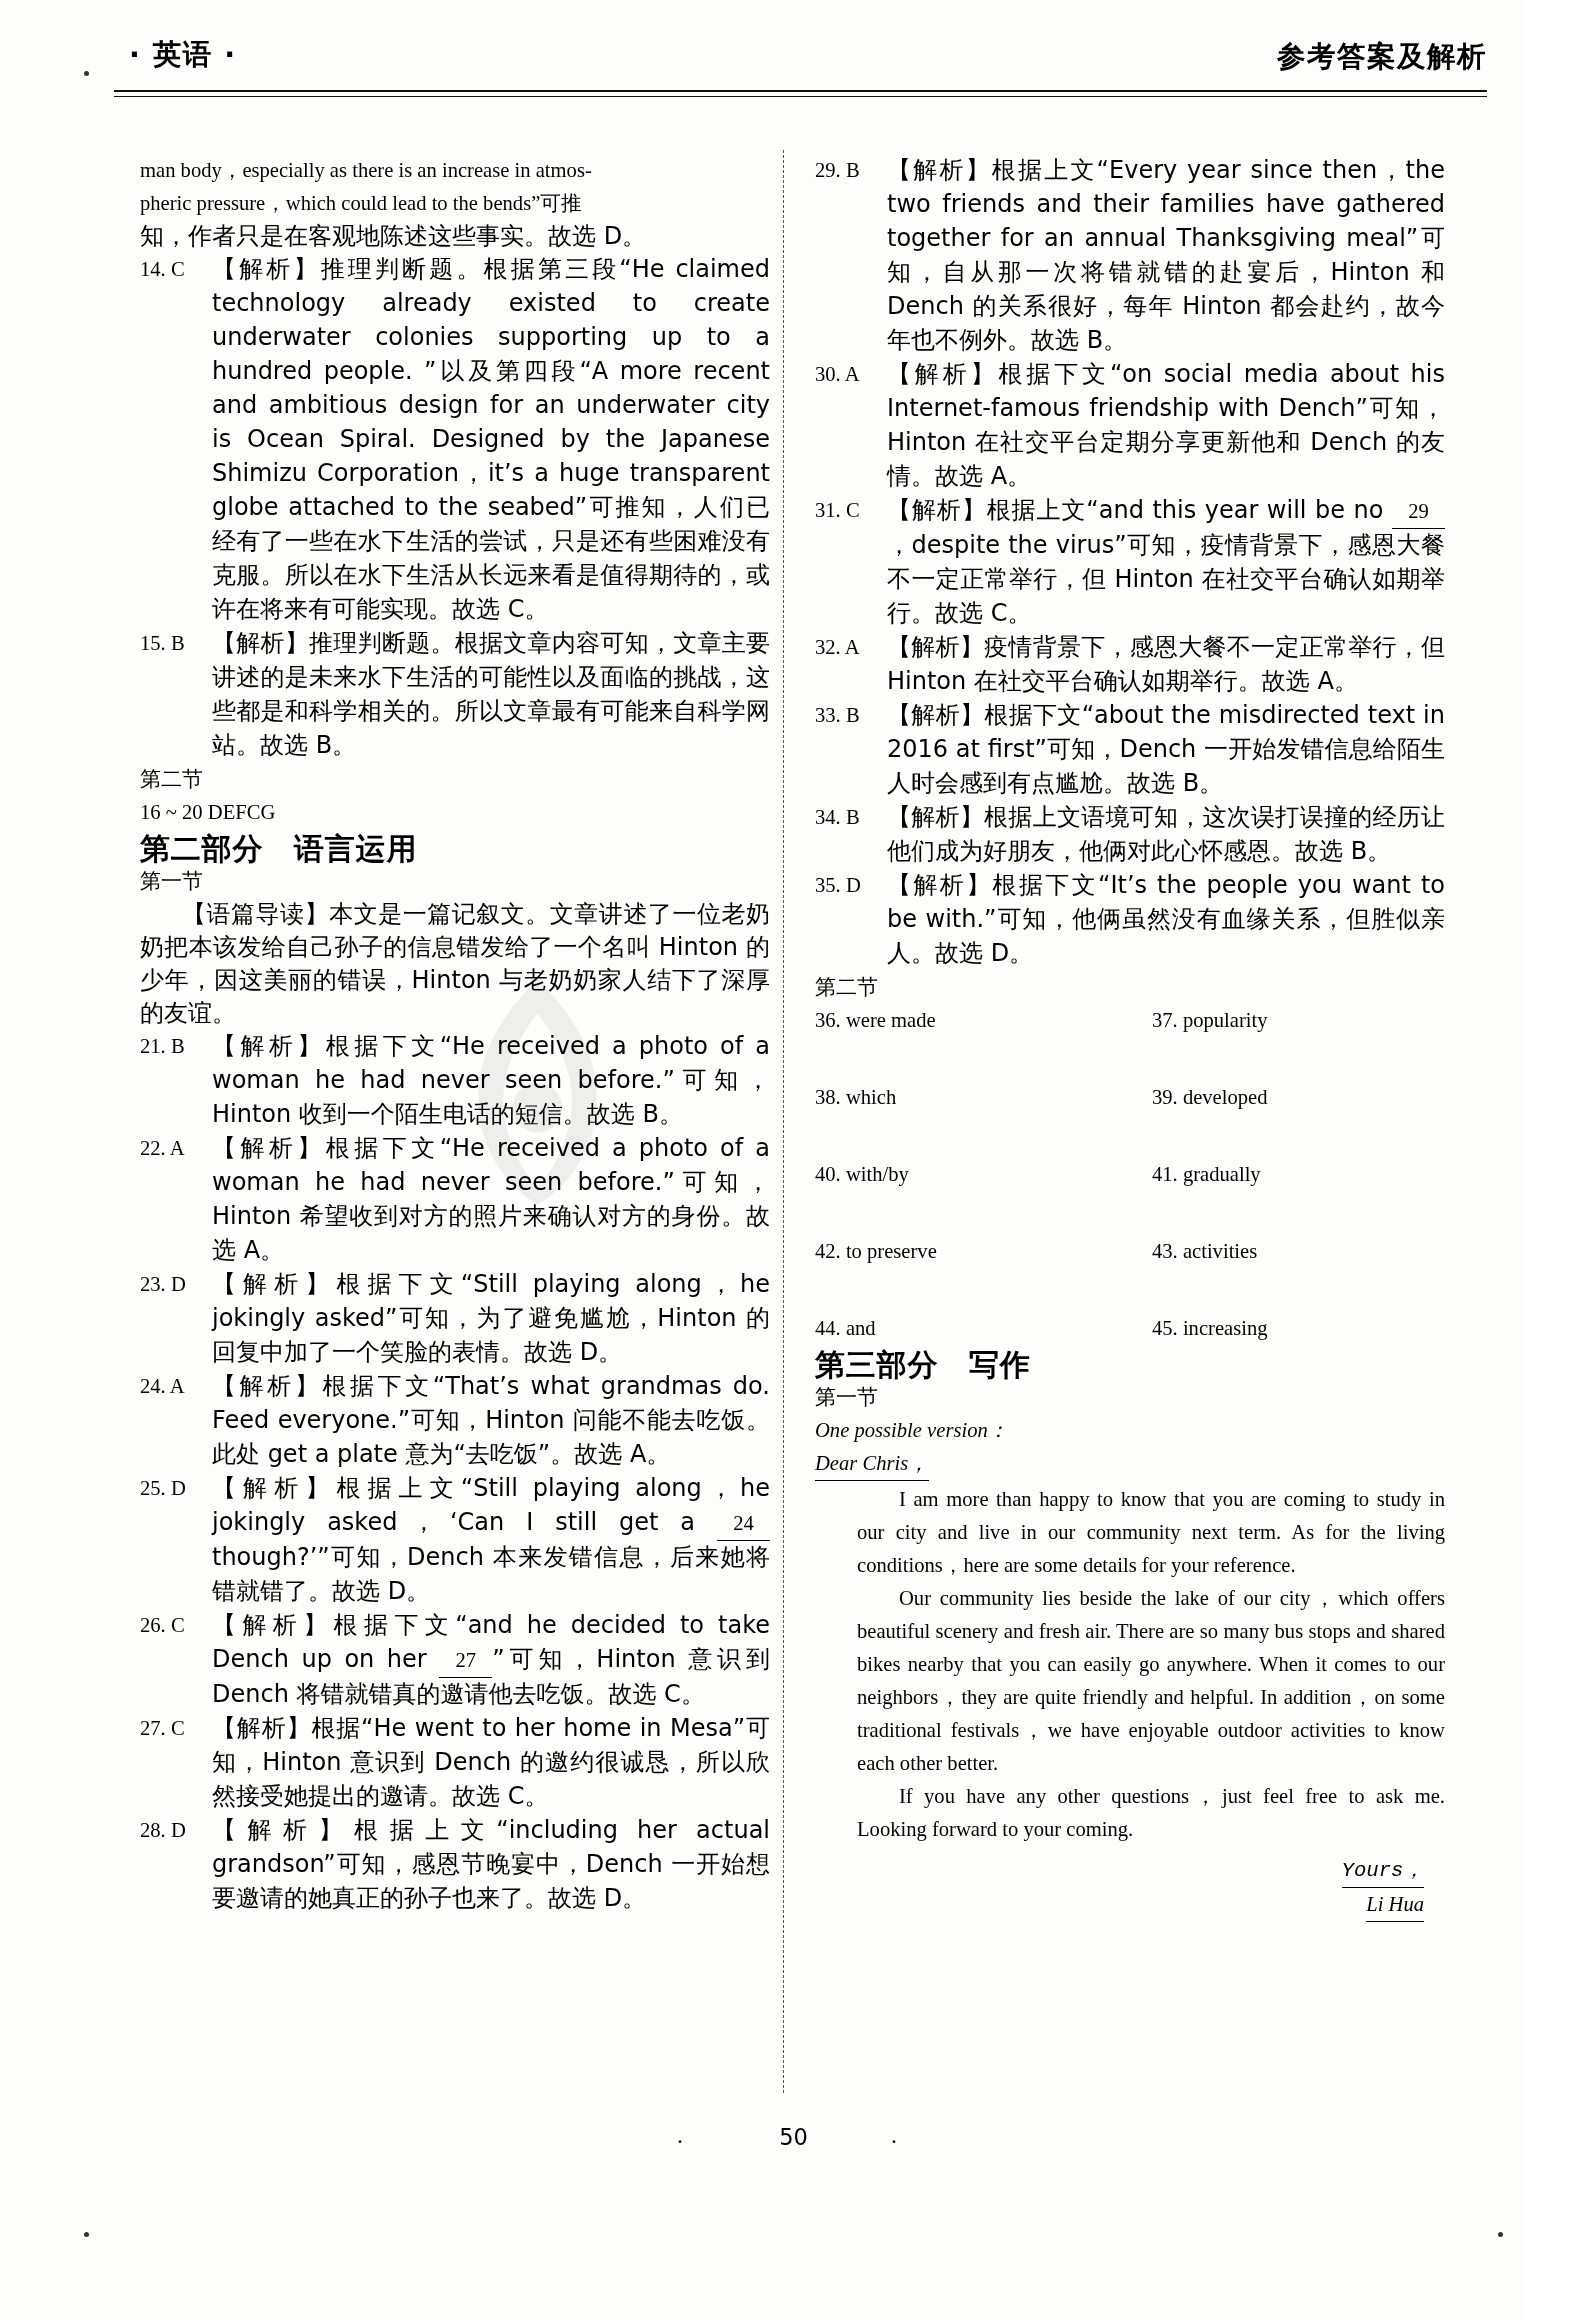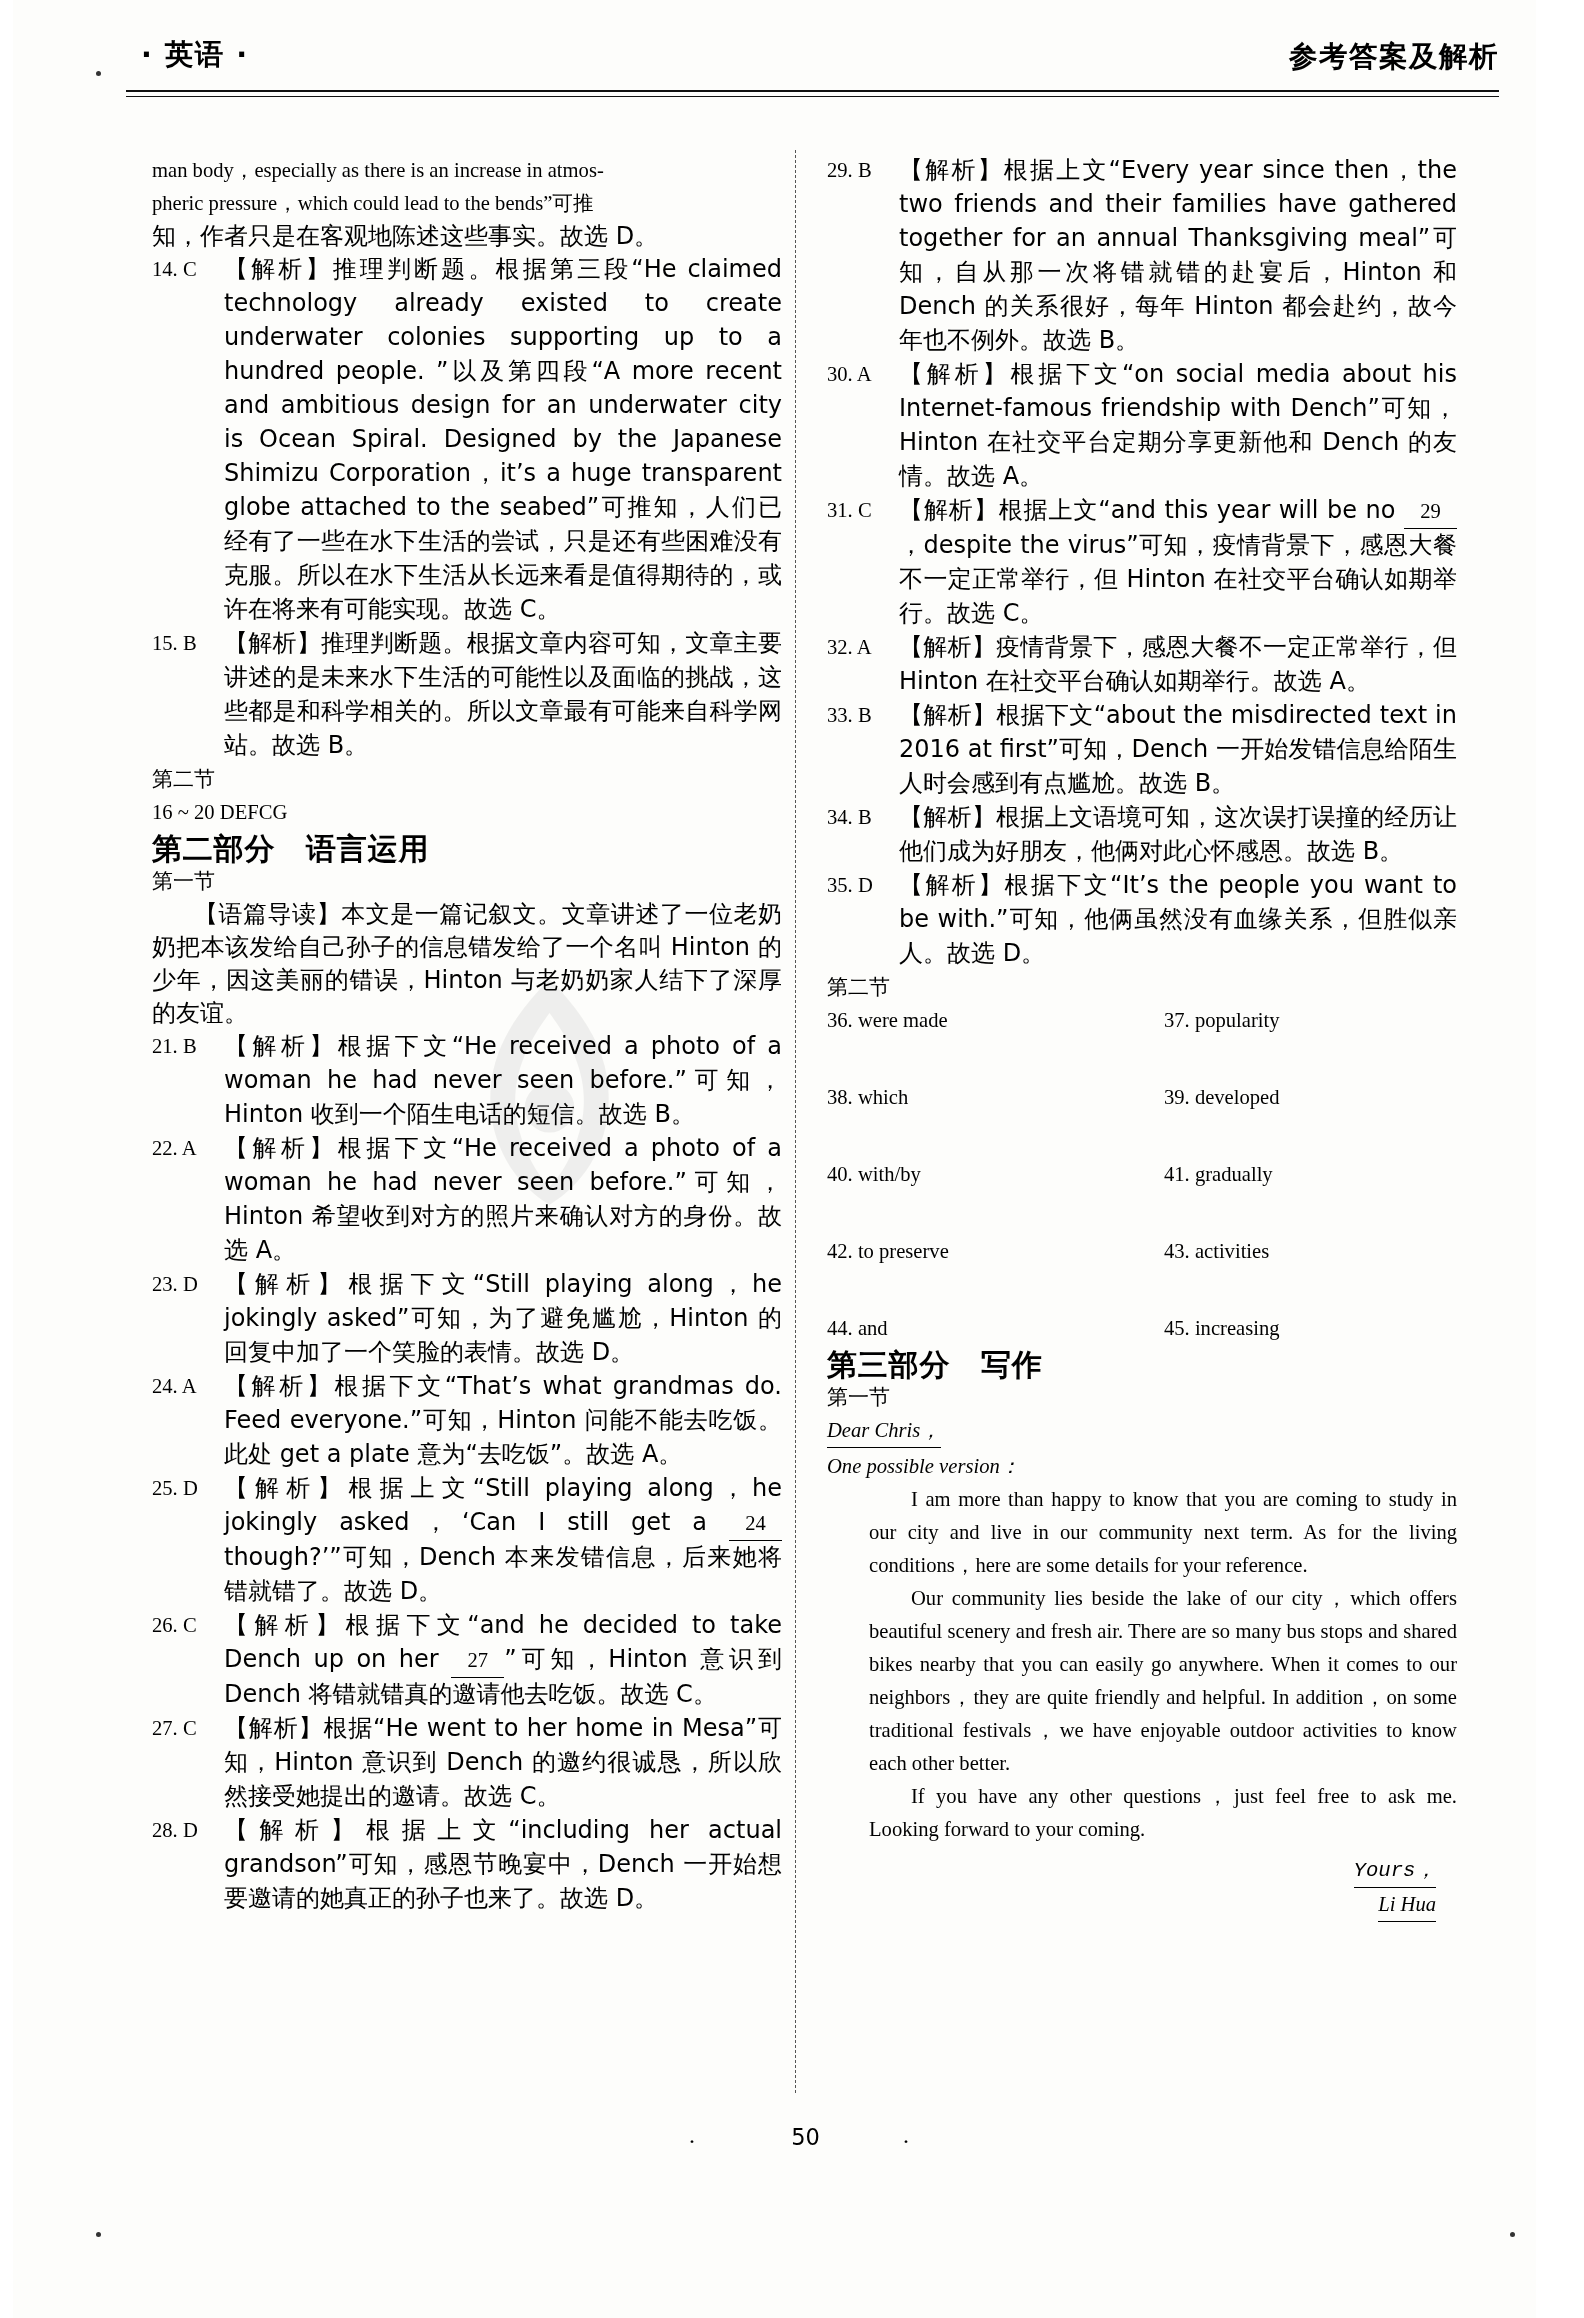--- a/index.html
+++ b/index.html
@@ -9,21 +9,21 @@
   }
   body {
     width: 1585px;
     height: 2319px;
     font-family: "Liberation Serif", serif;
     color: #000;
     position: relative;
   }
   .page {
     position: absolute;
-    left: 13px; top: 0;
+    left: 1px; top: 0;
     width: 1523px;
     height: 2319px;
     background: #fdfdfb;
   }
   
   .header {
     position: absolute;
     left: 113px;
     top: 36px;
     width: 1373px;
@@ -280,24 +280,24 @@
       <div>40. with/by</div>
       <div>41. gradually</div>
       <div>42. to preserve</div>
       <div>43. activities</div>
       <div>44. and</div>
       <div>45. increasing</div>
     </div>
 
     <p class="plain-line bold-cn" style="margin-top:3px;">第三部分　写作</p>
     <p class="plain-line sec-cn">第一节</p>
+    <p class="plain-line ital">One possible version：</p>
     <p class="plain-line ital" style="margin-bottom:1.5px;">
       <span class="underline">Dear Chris，</span>
     </p>
-    <p class="plain-line ital">One possible version：</p>
     <p class="just indent2">I am more than happy to know that you are coming to study in our city and live in our community next term. As for the living conditions，here are some details for your reference.</p>
     <p class="just indent2">Our community lies beside the lake of our city，which offers beautiful scenery and fresh air. There are so many bus stops and shared bikes nearby that you can easily go anywhere. When it comes to our neighbors，they are quite friendly and helpful. In addition，on some traditional festivals，we have enjoyable outdoor activities to know each other better.</p>
     <p class="just indent2">If you have any other questions，just feel free to ask me. Looking forward to your coming.</p>
     <p class="sign ital" style="margin-top:8px;font-family:Liberation Mono, monospace;">
       <span class="underline">Yours，</span>
     </p>
     <p class="sign ital">
       <span class="underline">Li Hua</span>
     </p>
 

